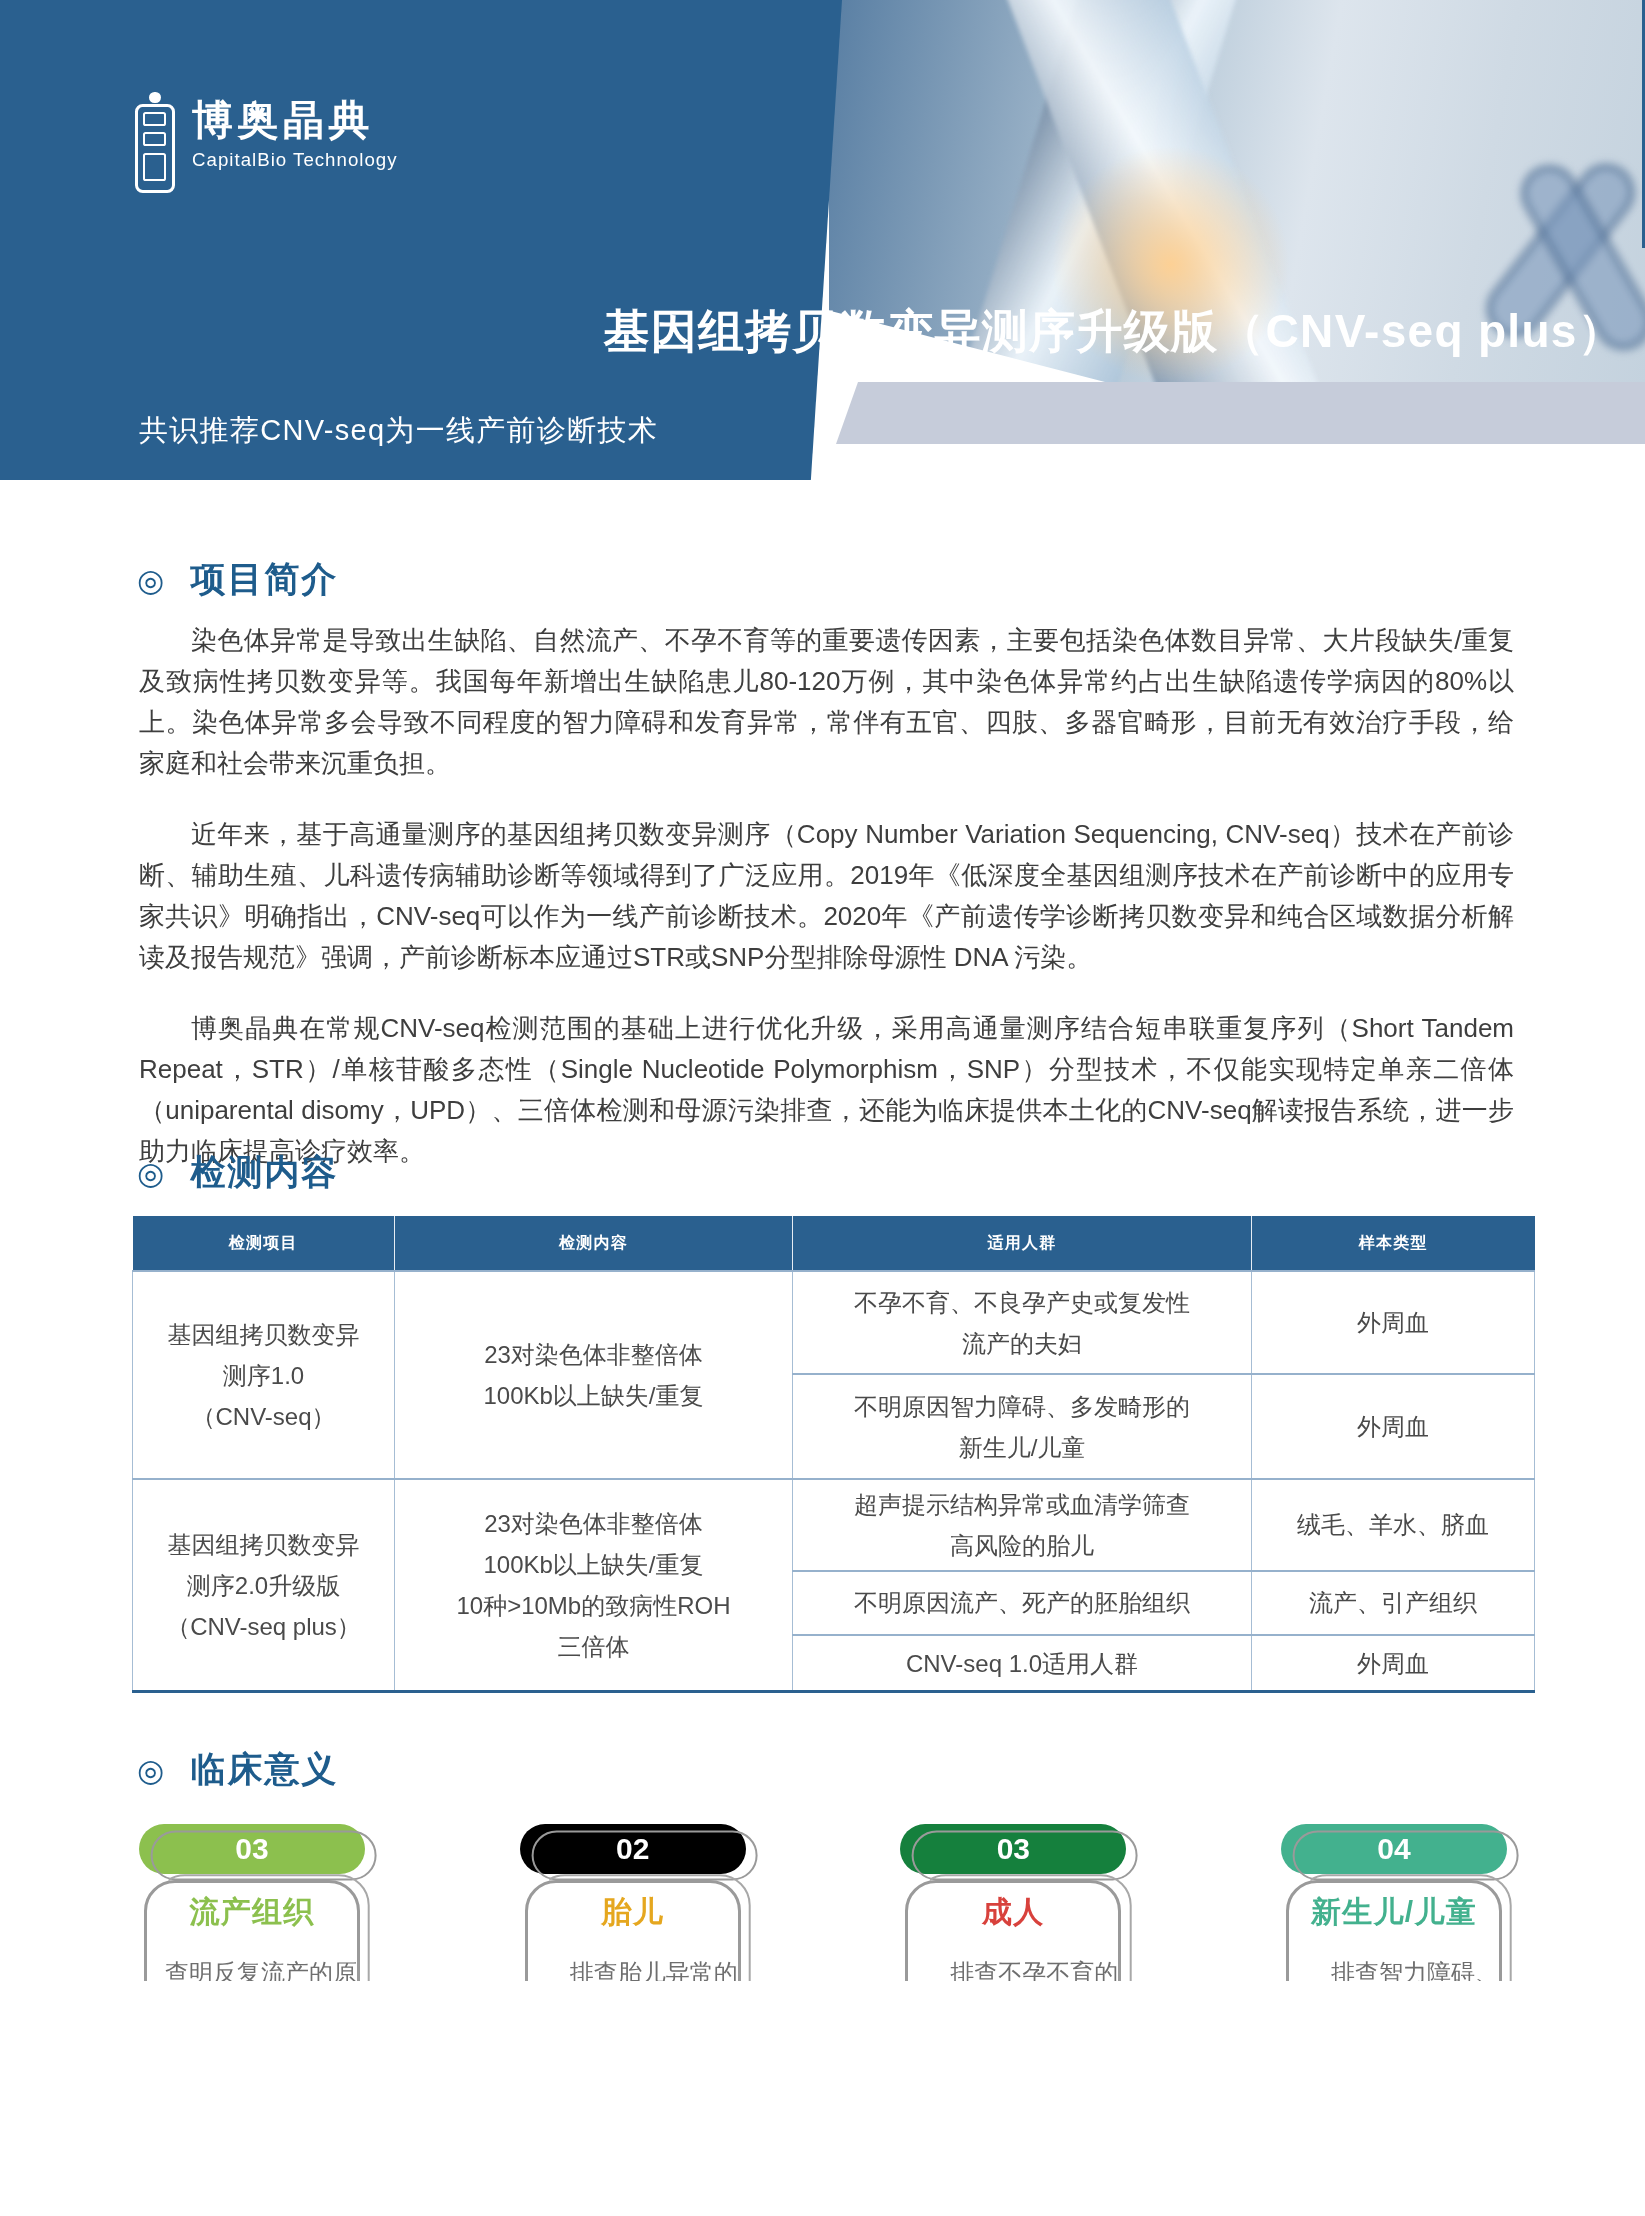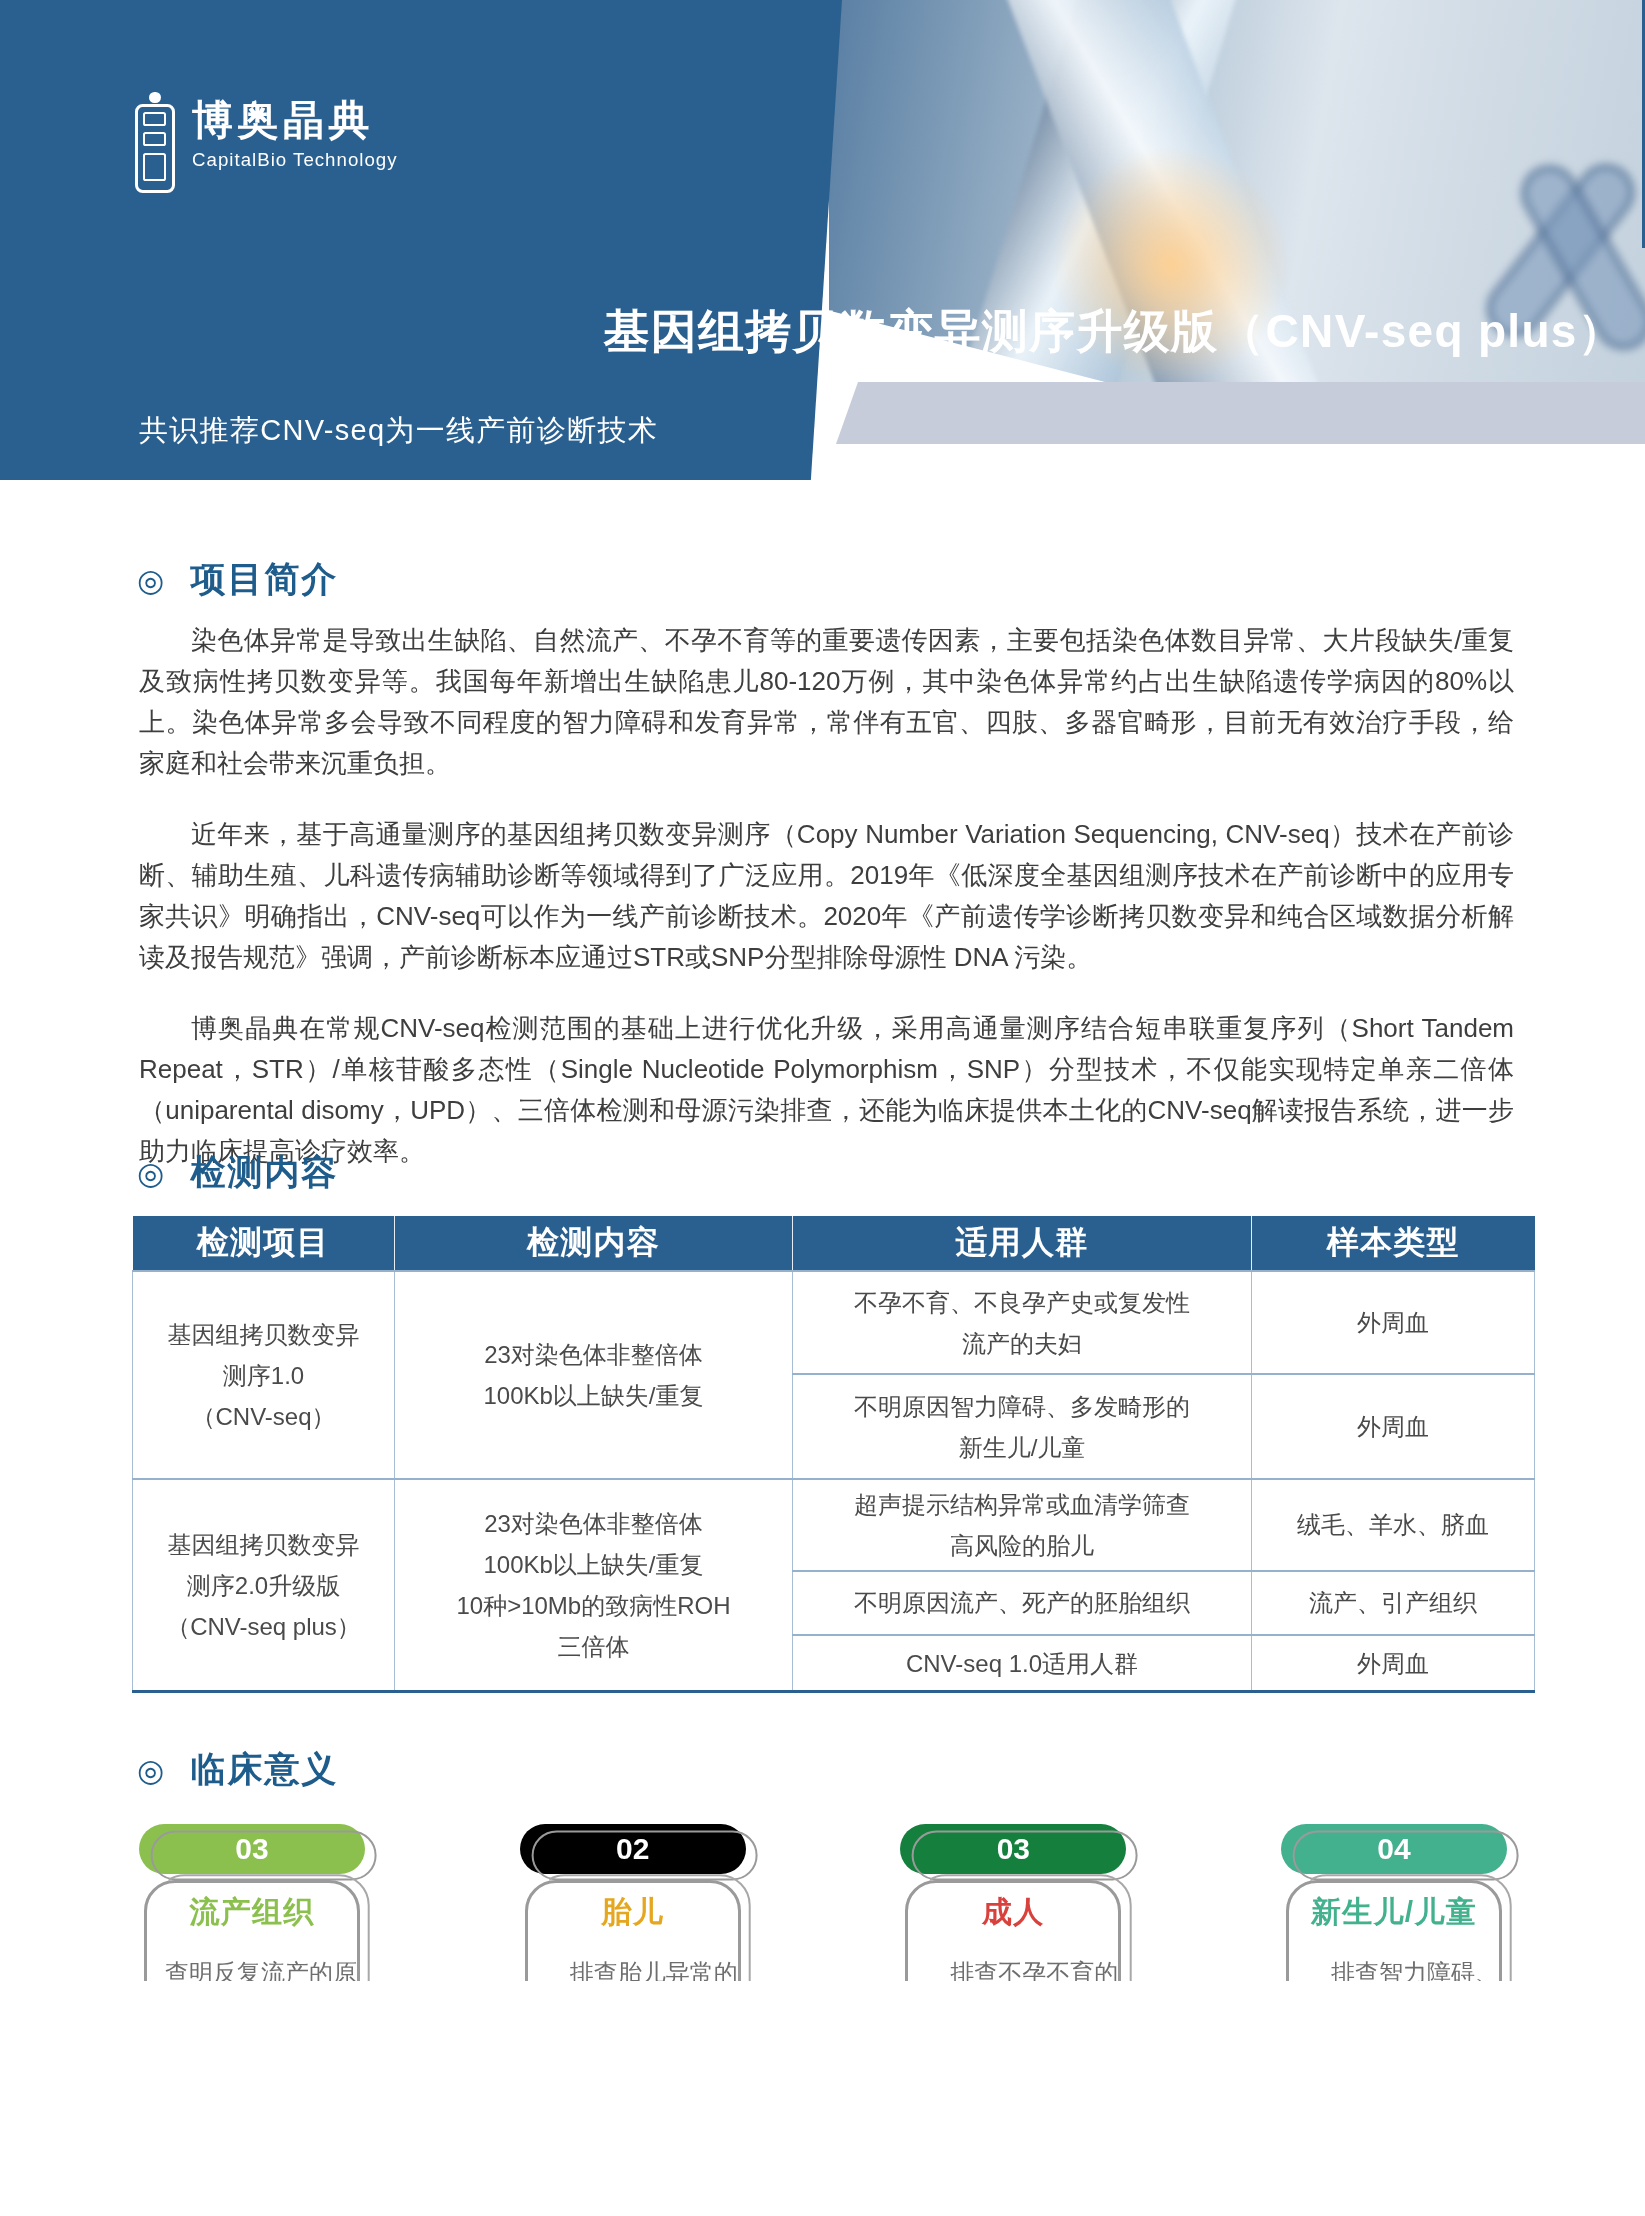--- a/index.html
+++ b/index.html
@@ -51,21 +51,21 @@
 
   
   .paras{position:absolute;left:139px;top:620px;width:1375px;}
   .paras p{margin:0 0 30px 0;text-indent:2em;font-size:26px;line-height:41px;
            text-align:justify;color:#3E3E3E;}
 
   
   .tablewrap{position:absolute;left:132px;top:1216px;width:1403px;}
   table.dtable{border-collapse:collapse;width:1403px;table-layout:fixed;
                border-bottom:3.9px solid #2A608F;}
-  .dtable th{background:#2A608F;color:#ffffff;font-size:32px;font-weight:700;height:52px;
+  .dtable th{background:#2A608F;color:#ffffff;font-size:16px;font-weight:700;height:52px;
              border-left:1.9px solid #E6EDF4;letter-spacing:1.3px;}
   .dtable th:first-child{border-left:none;}
   .dtable td{border:1.3px solid #A6BDD4;border-top:2.6px solid #96B1CC;border-bottom:2.6px solid #96B1CC;
              font-size:24px;color:#4A4A4A;text-align:center;vertical-align:middle;
              line-height:41px;background:#ffffff;padding:3.9px 9px;}
   .preline{white-space:pre-line;}
 
   
   .cards{position:absolute;left:139px;top:1824px;width:1368px;display:flex;justify-content:space-between;}
   .card{width:226px;position:relative;}

